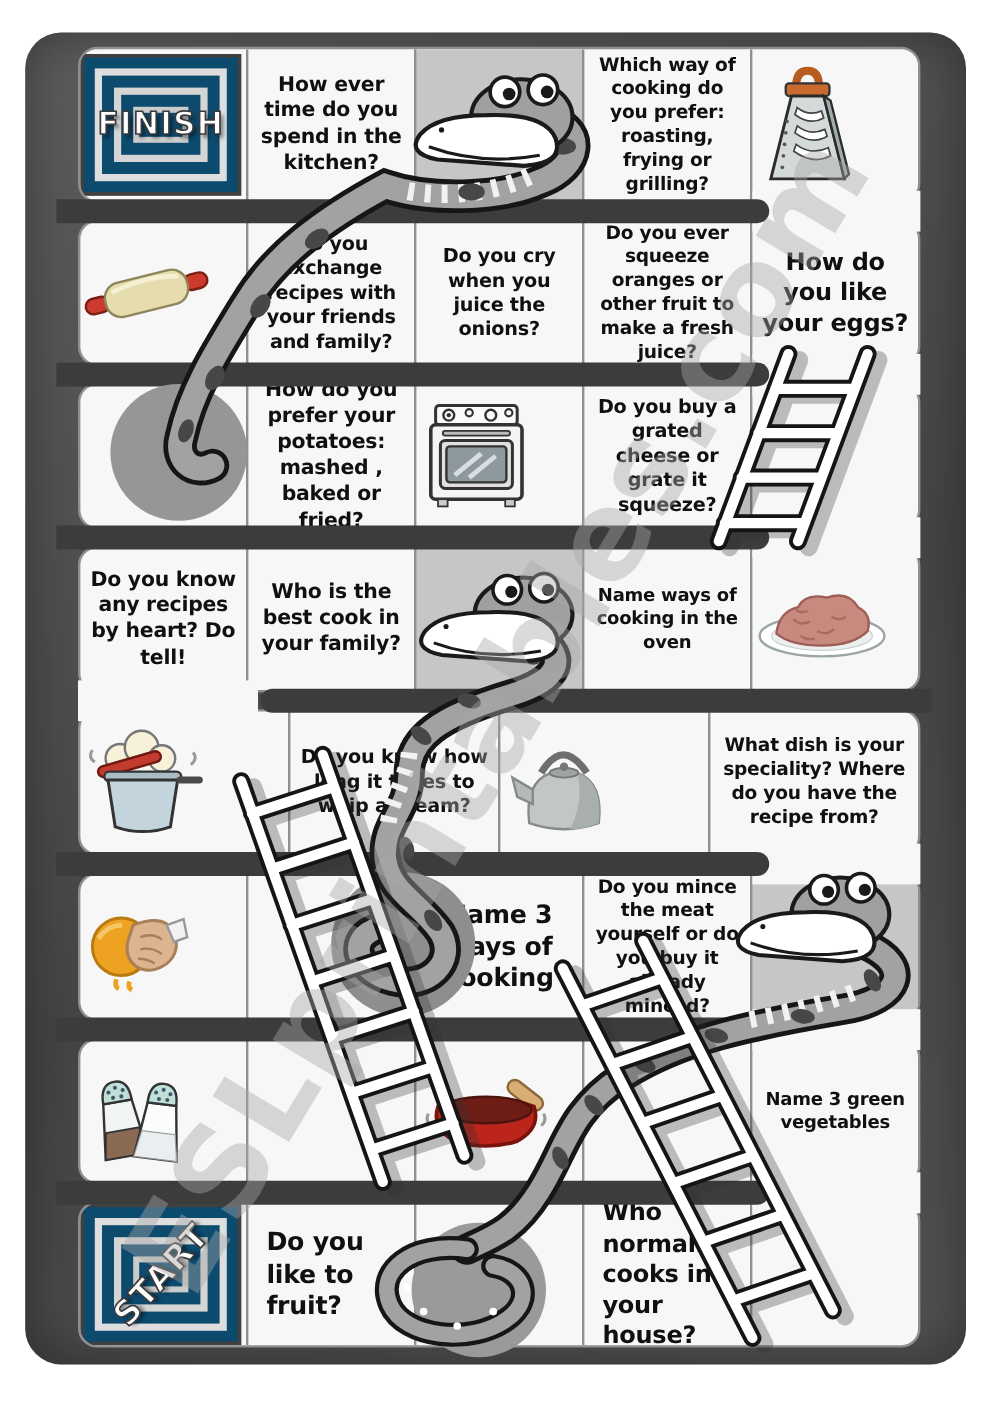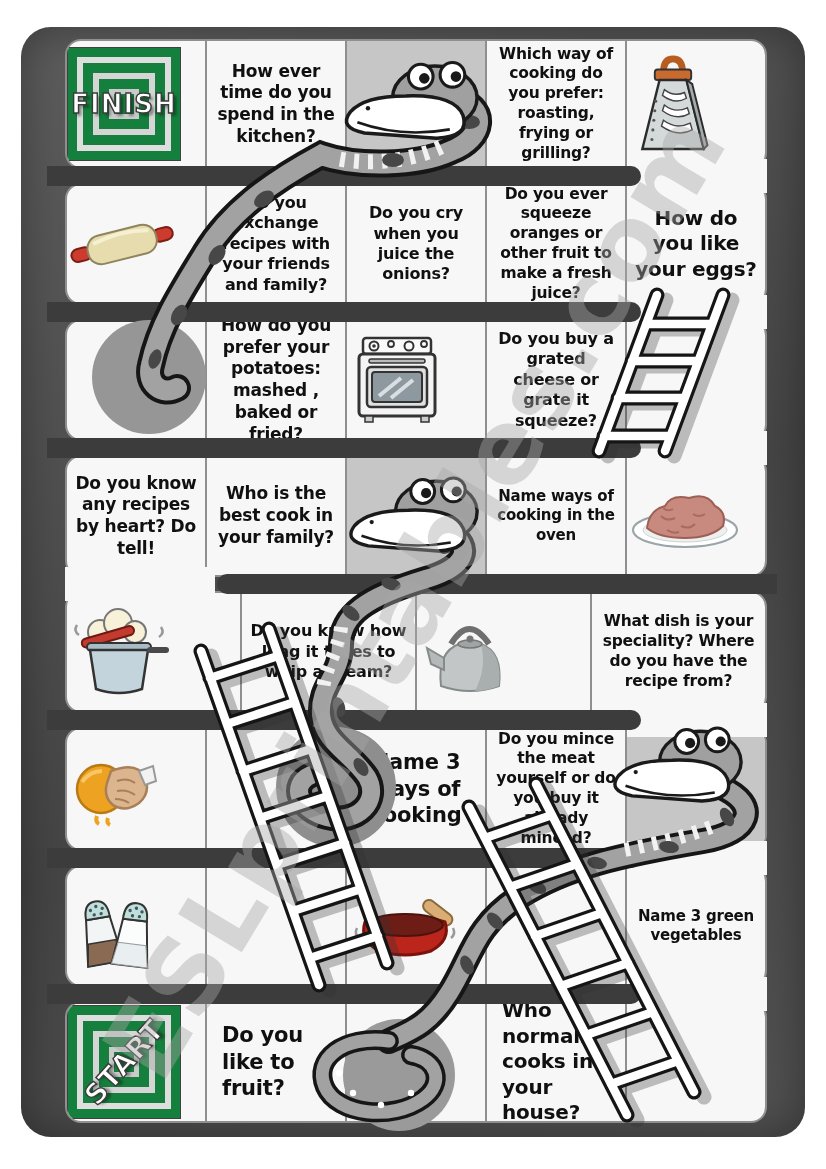--- a/index.html
+++ b/index.html
@@ -19,21 +19,21 @@
   .q{width:100%;padding:5px 8px;text-align:center;font-weight:700;font-size:15.5px;line-height:1.28;color:#101010;
      letter-spacing:-.2px;}
   .f16{font-size:16px}.f17{font-size:17px}.f19{font-size:15px}.f20{font-size:20px}.f21{font-size:21px}
   .left{text-align:left;padding-left:15px;}
   .conn{position:absolute;left:606px;width:140px;height:34px;background:#f7f7f7;z-index:2;}
   .connL{left:44px;width:150px;}
   .pill{position:absolute;left:26px;width:594px;height:20px;background:#3c3c3c;z-index:3;
         border-radius:0 10px 10px 0;}
   .pillL{left:196px;width:560px;border-radius:10px 0 0 10px;}
   svg.art{position:absolute;left:0;top:0;z-index:5;pointer-events:none;}
-  .tile{position:relative;width:112px;height:112px;background:#15803d;border:1px solid #404040;}
+  .tile{position:relative;width:112px;height:112px;background:#0c4a6e;border:3px solid #404040;padding-left:16px;}
   .sq{position:absolute;}
   .sq1{inset:9px;border:6px solid #dedede;}
   .sq2{inset:25px;border:6px solid #d5d5d5;}
   .sq3{inset:41px;border:5px solid #cbcbcb;}
   .tlabel{position:absolute;inset:0;display:flex;align-items:center;justify-content:center;
           font-weight:800;font-size:26px;color:#fdfdfd;letter-spacing:1px;
           -webkit-text-stroke:1.4px #3a3a3a;text-shadow:3px 3px 3px rgba(0,0,0,.38);}
   .startrot{transform:rotate(-48deg);font-size:28px;}
   .wm{position:absolute;left:415px;top:595px;transform:translate(-50%,-50%) rotate(-59deg);
       font-weight:700;font-size:102px;color:#a8a8a8;opacity:.42;letter-spacing:2px;

